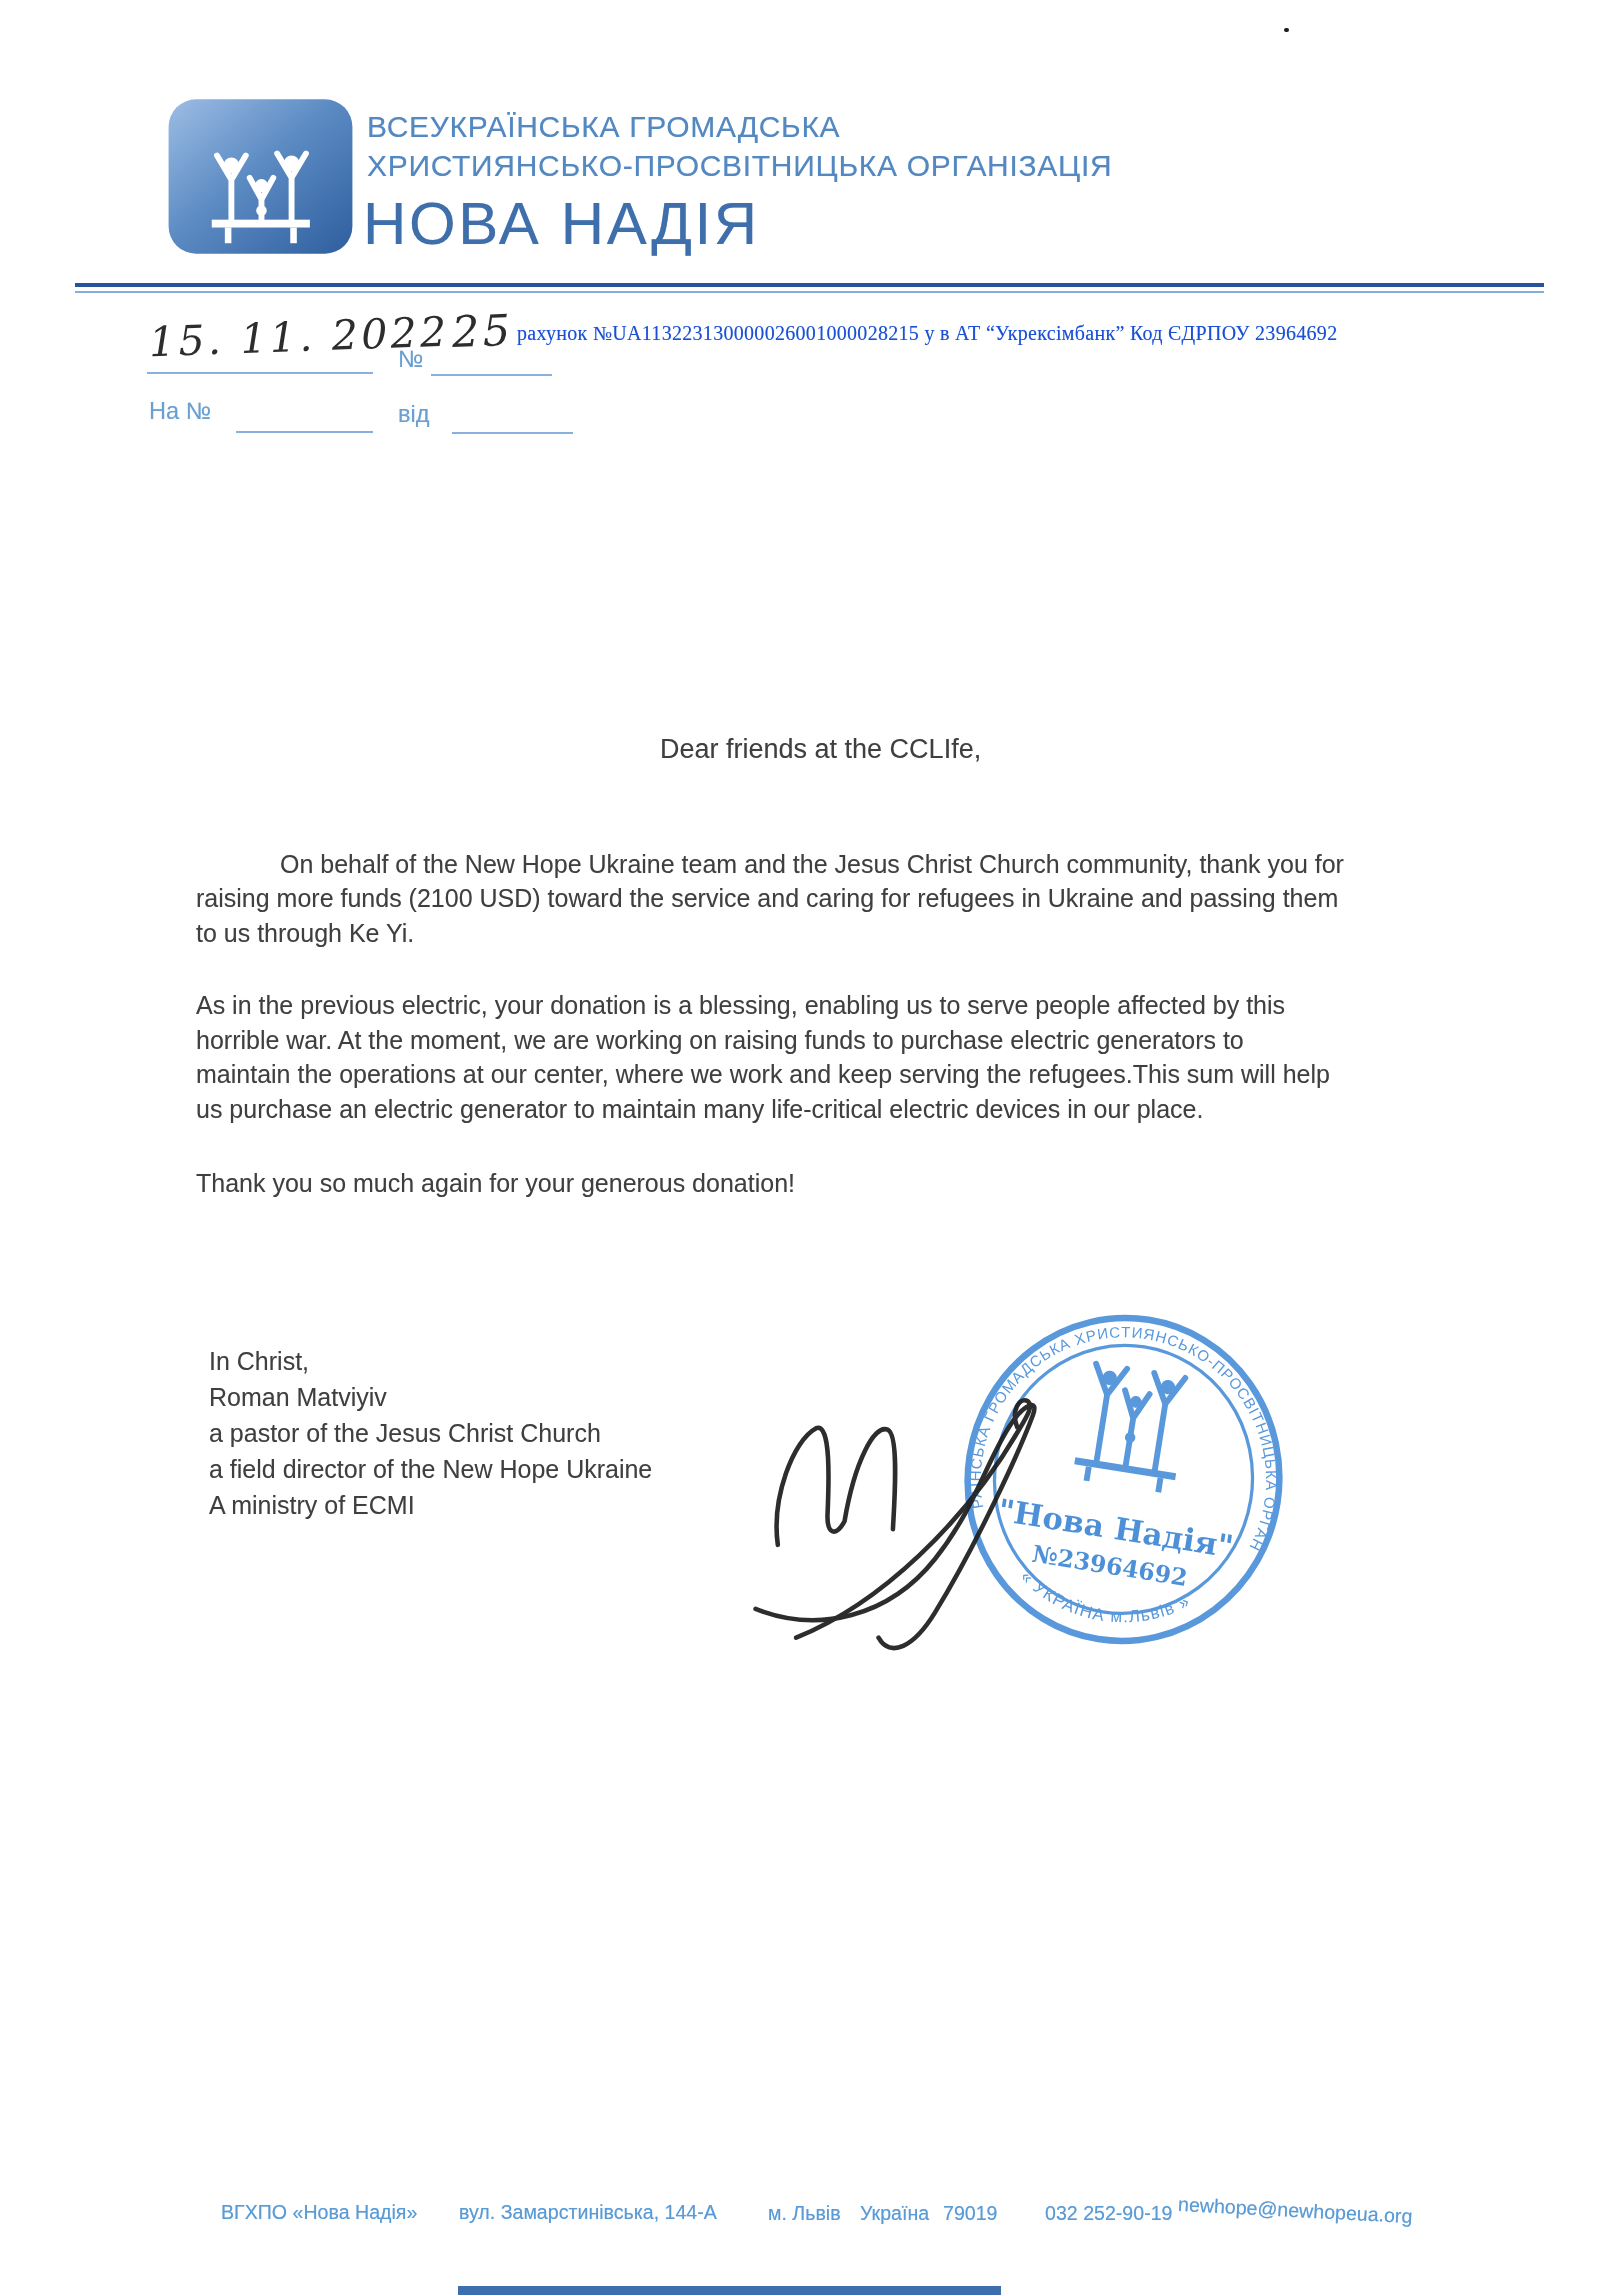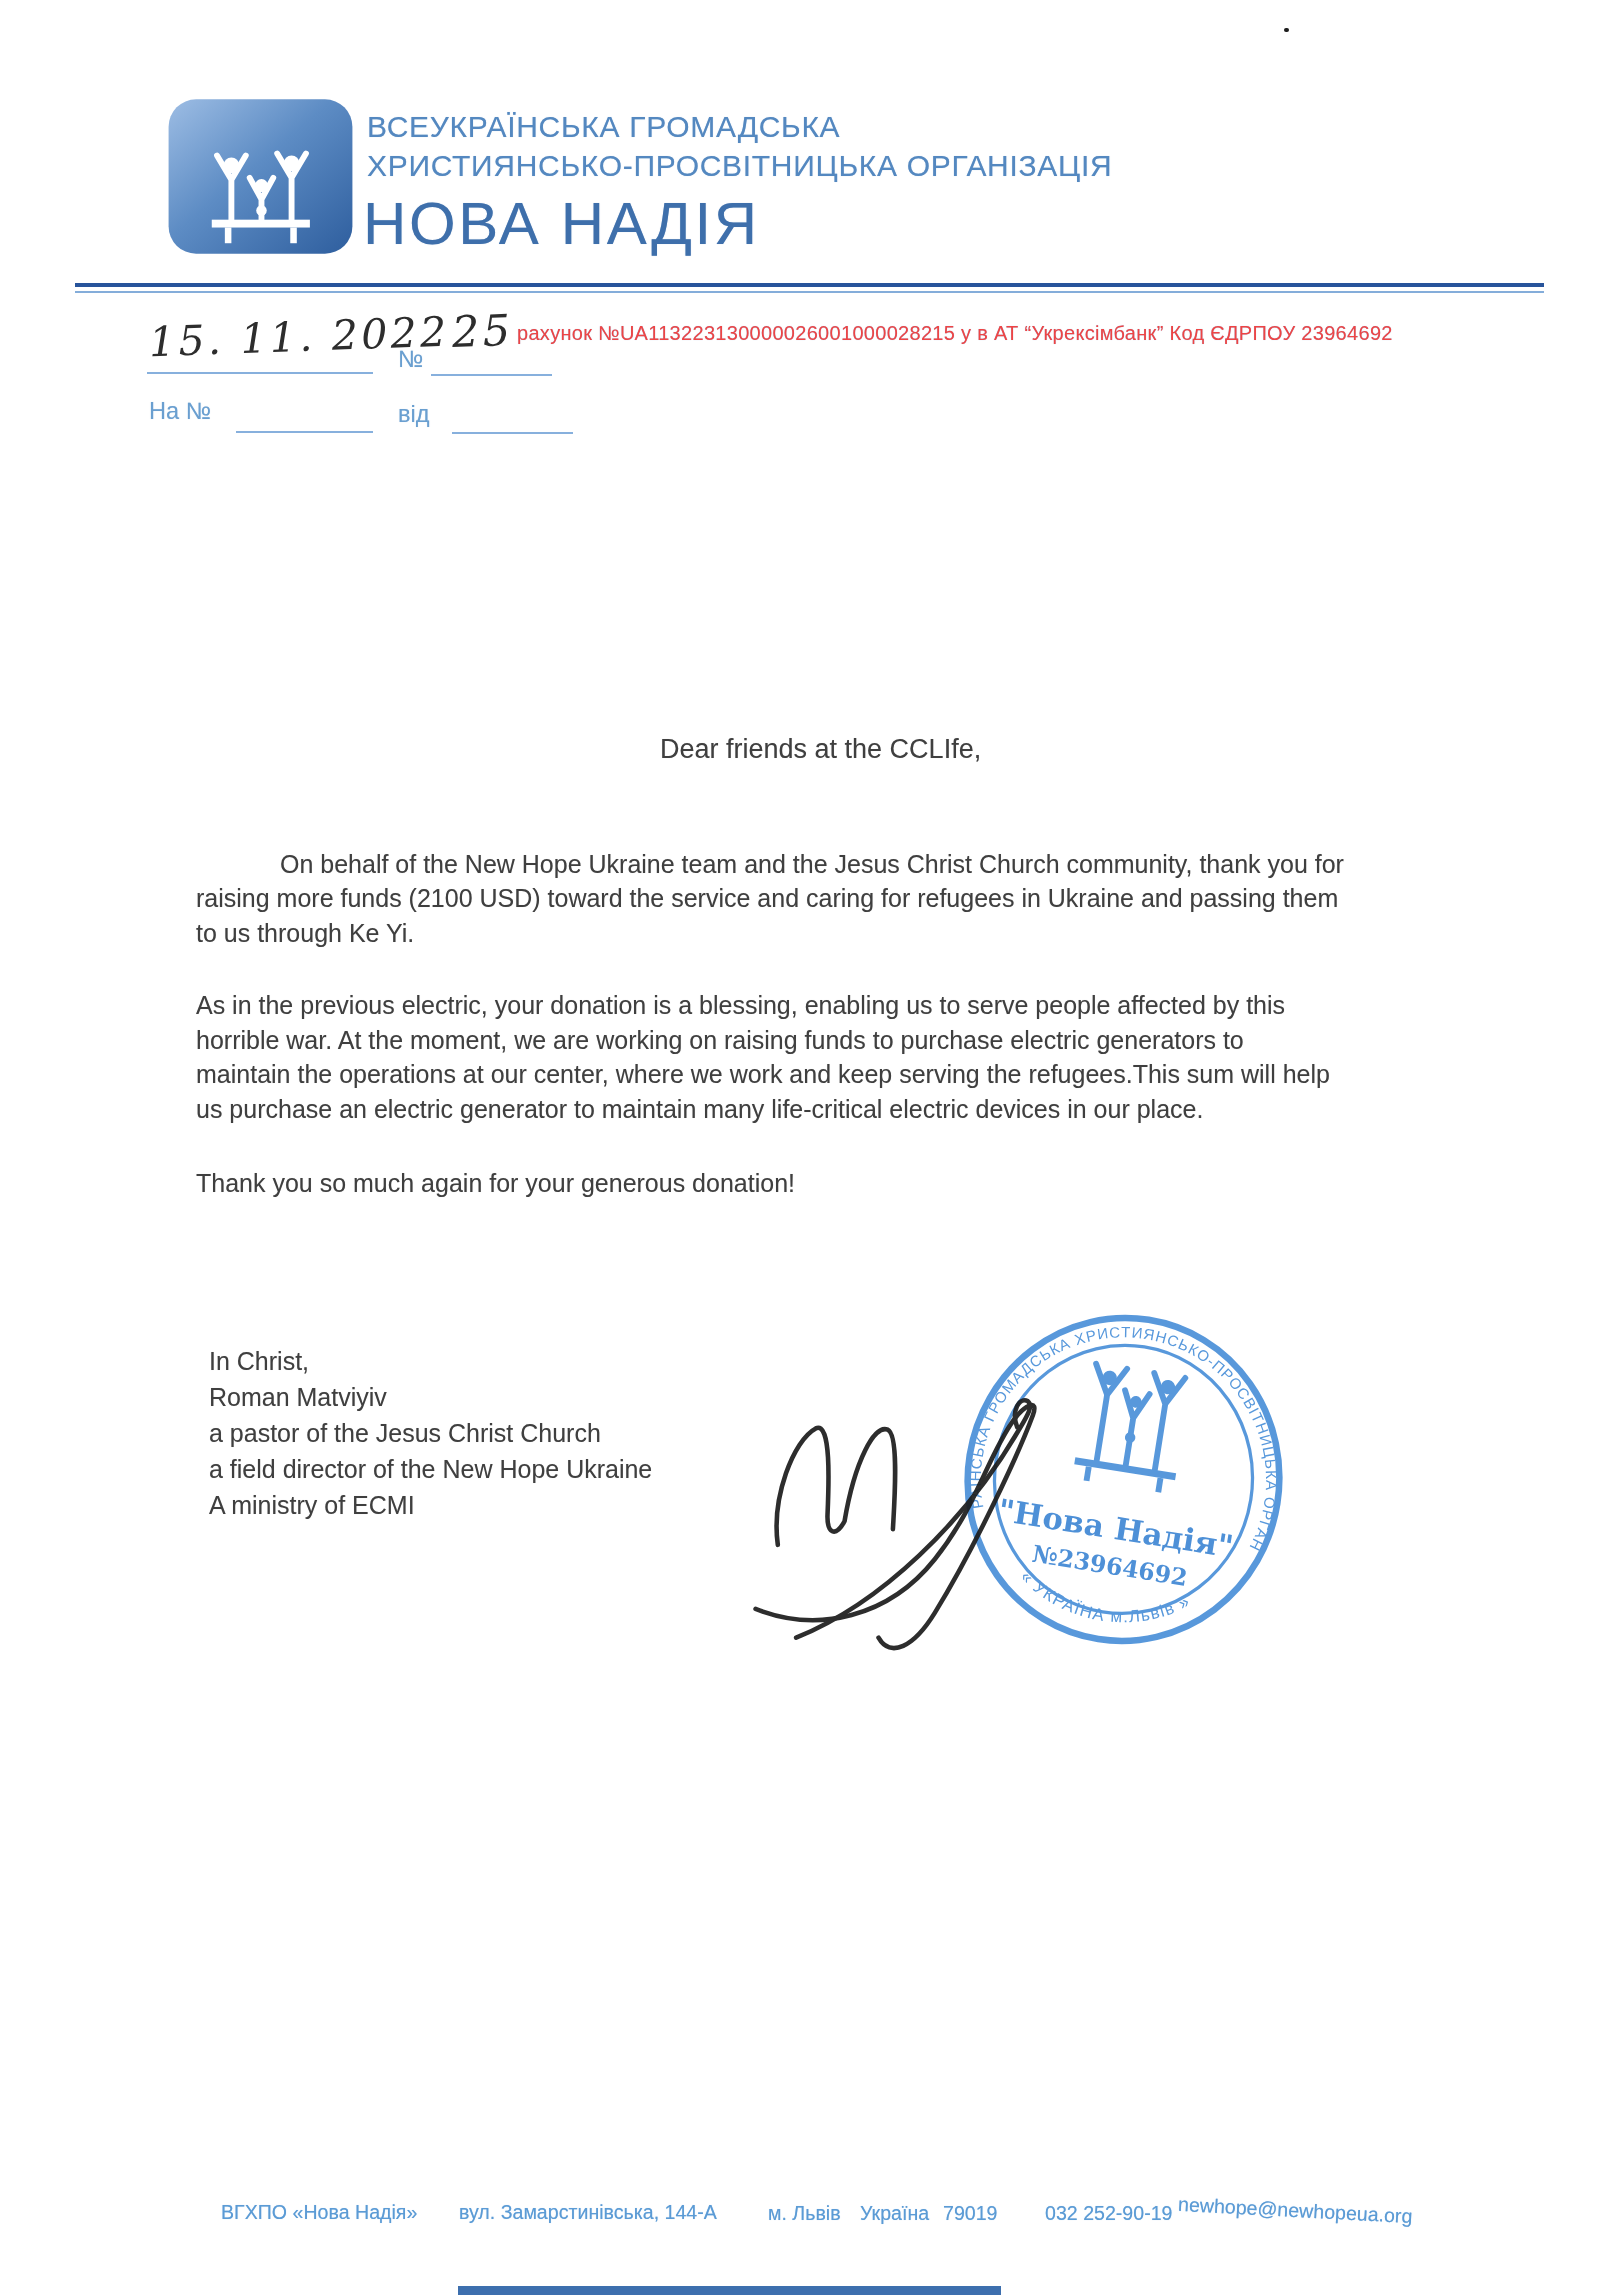--- a/index.html
+++ b/index.html
@@ -13,21 +13,21 @@
   
   .org-line{color:#5488c0;font-size:30px;letter-spacing:0.7px;text-shadow:0 0 0.7px rgba(84,136,192,.55);}
   .brand{color:#3e6fab;font-size:60px;letter-spacing:2.6px;font-weight:400;text-shadow:0 0 0.7px rgba(62,111,171,.5);}
   .rule-dark{background:#27549b;height:3.9px;}
   .rule-light{background:#6f9fd4;height:2px;opacity:.85;}
 
   
   .handwriting{font-family:"DejaVu Serif",serif;font-style:italic;color:#2d2d2d;letter-spacing:3.3px;transform:rotate(-2deg);}
   .blue-label{color:#6a9fd0;font-size:23.6px;text-shadow:0 0 0.7px rgba(106,159,208,.5);}
   .blue-line{border-bottom:2px solid #7aa7d9;opacity:.9;}
-  .account{color:#ef4444;font-size:20px;letter-spacing:0.3px;text-shadow:0 0 0.7px rgba(91,155,213,.65);}
+  .account{color:#1d4ed8;font-size:20px;letter-spacing:0.3px;text-shadow:0 0 0.7px rgba(91,155,213,.65);font-family:Liberation Serif, serif;}
 
   
   .body-text{color:#3f3f3f;font-size:25px;text-shadow:0 0 0.7px rgba(0,0,0,.22);}
   .line{position:absolute;white-space:nowrap;}
 
   
   .footer-item{color:#5b9bd5;font-size:19.6px;text-shadow:0 0 0.7px rgba(91,155,213,.6);}
 
   .speck{position:absolute;background:#1d1d1d;border-radius:50%;}
 </style>

